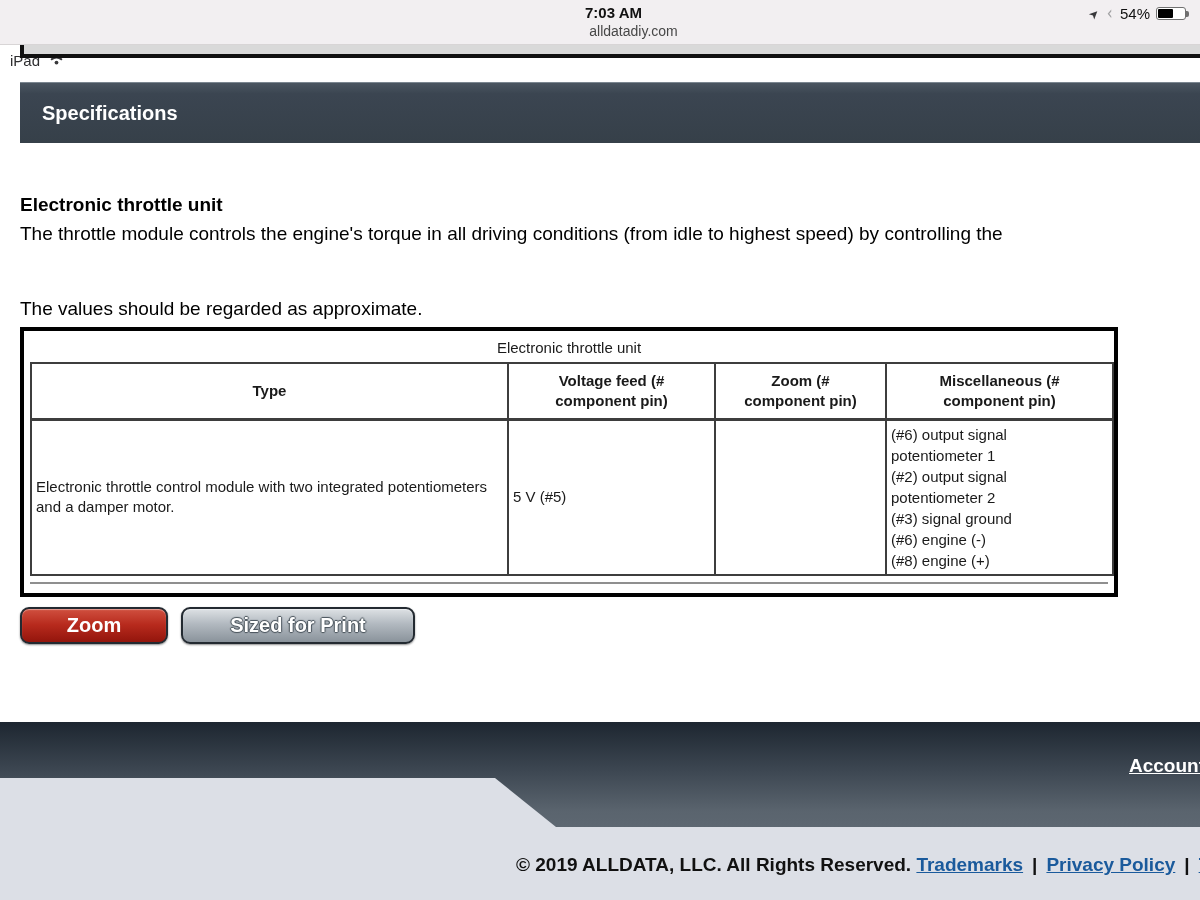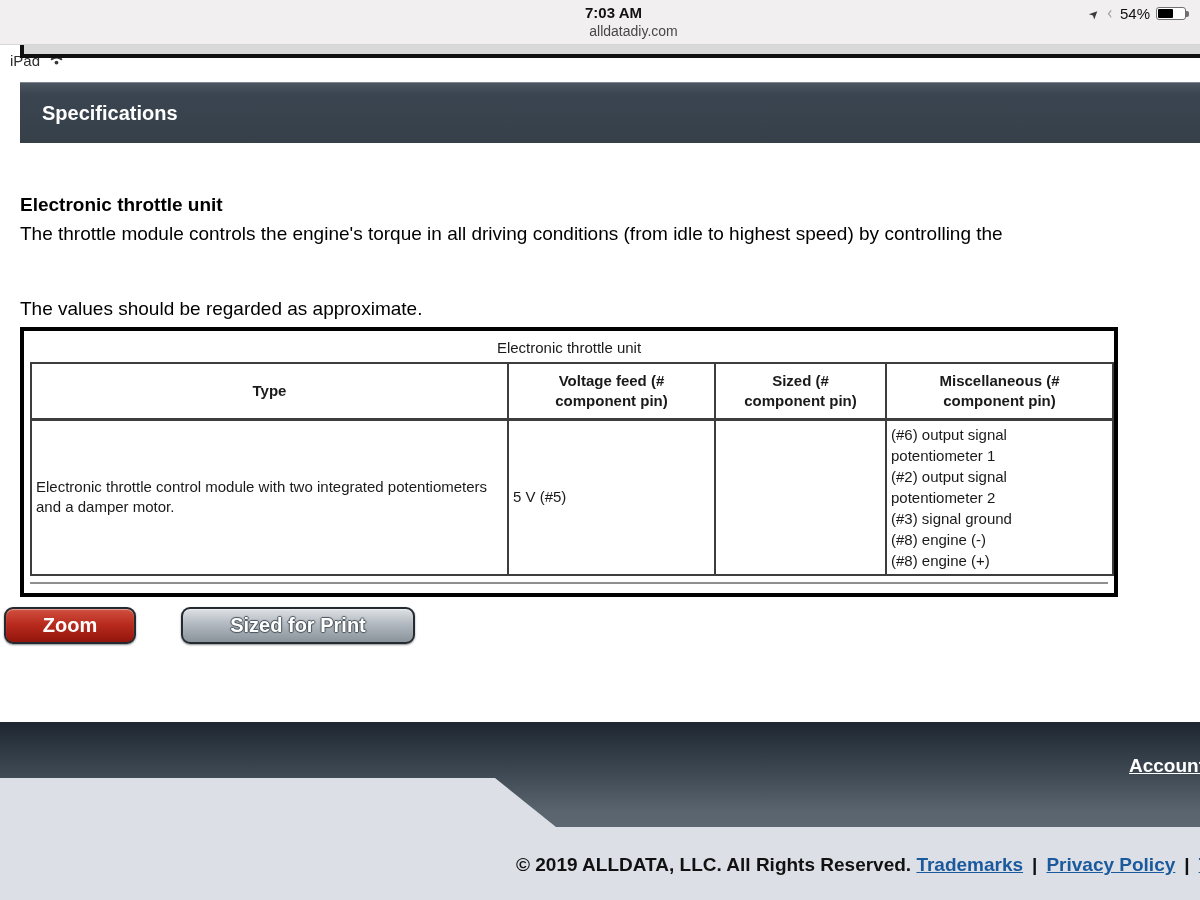--- a/index.html
+++ b/index.html
@@ -47,21 +47,21 @@
     border-bottom:3px solid #3d3d3d; line-height:20px; }
   table.spec td { height:156px; vertical-align:middle; text-align:left; padding:2px 4px; line-height:20px; }
   td.misc-cell { vertical-align:middle; padding:2px 4px;margin-top:48px; }
   .misc-line { line-height:21px; white-space:nowrap; }
   .spec-divider { margin-top:6px; border-top:2px solid #8f8f8f; width:100%; }
 
   
   .btn { position:absolute; top:607px; height:37px; border-radius:9px; border:2px solid #232a31;
     color:#ffffff; font-size:20px; font-weight:bold; text-align:center; line-height:32px;
     box-shadow:0 1px 2px rgba(0,0,0,0.45), inset 0 1px 1px rgba(255,255,255,0.45); cursor:pointer; }
-  .btn-zoom { left:4px; width:132px;
+  .btn-zoom { left:20px; width:148px;
     background:linear-gradient(180deg,#d0503f 0%, #b72a1d 48%, #93150c 100%); }
   .btn-print { left:181px; width:234px;
     background:linear-gradient(180deg,#dde1e4 0%, #b2b9c0 45%, #8a939b 100%);
     text-shadow:-1px 0 1px #4a545c, 1px 0 1px #4a545c, 0 -1px 1px #4a545c, 0 1px 1px #4a545c; }
 
   
   .footer-base { position:absolute; left:0; top:827px; width:1200px; height:73px; background:#dcdfe6; }
   .footer-band { position:absolute; left:0; top:722px; width:1200px; height:105px;
     background:linear-gradient(180deg,#1d2630 0%, #3c4651 45%, #5a646e 85%, #5d6771 100%); }
   .footer-tab { position:absolute; left:0; top:778px; width:556px; height:50px; background:#dcdfe6;
@@ -126,41 +126,41 @@
       <thead>
         <tr>
           <th>
             <div>Type</div>
           </th>
           <th>
             <div>Voltage feed (#</div>
             <div>component pin)</div>
           </th>
           <th>
-            <div>Sized (#</div>
+            <div>Zoom (#</div>
             <div>component pin)</div>
           </th>
           <th>
             <div>Miscellaneous (#</div>
             <div>component pin)</div>
           </th>
         </tr>
       </thead>
       <tbody>
         <tr>
           <td>Electronic throttle control module with two integrated potentiometers and a damper motor.</td>
           <td>5 V (#5)</td>
           <td></td>
           <td class="misc-cell">
             <div class="misc-line">(#6) output signal</div>
             <div class="misc-line">potentiometer 1</div>
             <div class="misc-line">(#2) output signal</div>
             <div class="misc-line">potentiometer 2</div>
             <div class="misc-line">(#3) signal ground</div>
-            <div class="misc-line">(#8) engine (-)</div>
+            <div class="misc-line">(#6) engine (-)</div>
             <div class="misc-line">(#8) engine (+)</div>
           </td>
         </tr>
       </tbody>
     </table>
     <div class="spec-divider"></div>
   </div>
 
   <div class="btn btn-zoom">Zoom</div>
   <div class="btn btn-print">Sized for Print</div>

